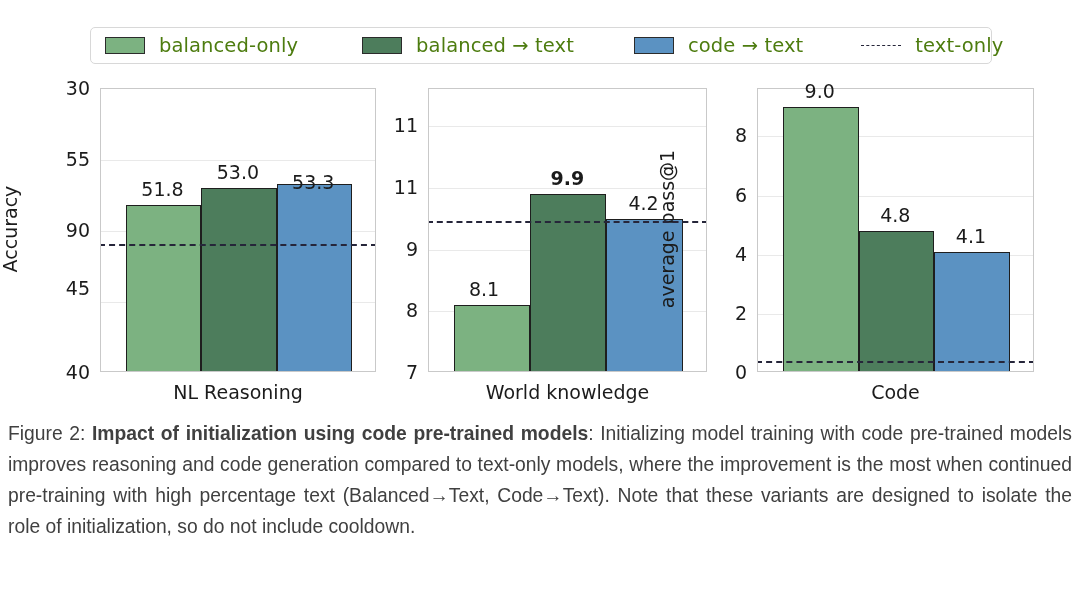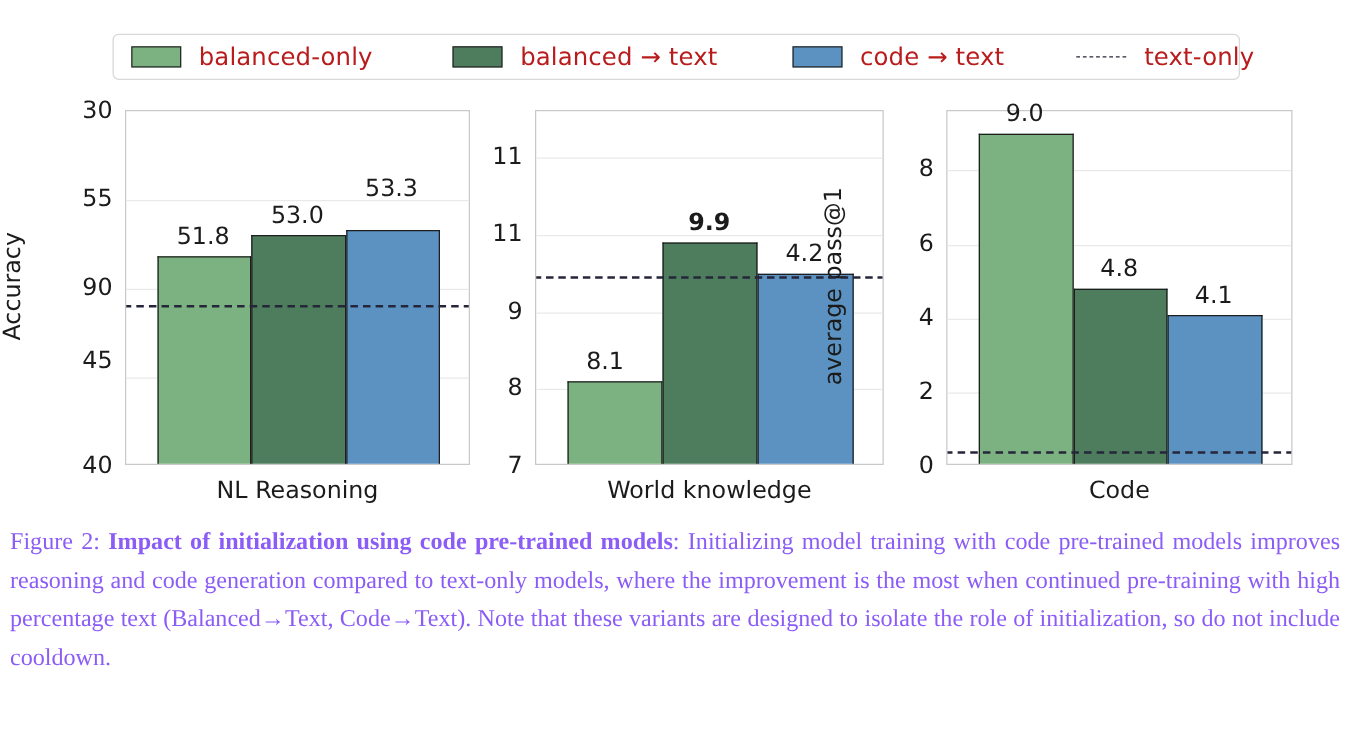--- a/index.html
+++ b/index.html
@@ -35,21 +35,21 @@
     flex: none;
   }
   .legend-dash {
     width: 40px; height: 0;
     border-top: 1.6px dashed #26263a;
     margin-right: 14px;
     flex: none;
   }
   .legend-label {
     font-size: 19.5px;
-    color: #b91c1c;
+    color: #4d7c0f;
     letter-spacing: .1px;
   }
   .lg-gap-a { width: 64px; flex: none; }
   .lg-gap-b { width: 60px; flex: none; }
   .lg-gap-c { width: 58px; flex: none; }
 
   
   .charts { position: absolute; left: 0; top: 0; width: 1080px; height: 400px; }
 
   .panel { position: absolute; top: 88px; height: 284px; }
@@ -104,24 +104,24 @@
     transform-origin: 50% 50%;
     transform: rotate(-90deg);
     text-align: center;
   }
 
   
   .caption {
     position: absolute;
     left: 8px; top: 418px;
     width: 1064px;
-    font-family: Liberation Serif, serif;
+    font-family: Liberation Sans, sans-serif;
     font-size: 19.3px;
     line-height: 31px;
-    color: #8b5cf6;
+    color: #404040;
     text-align: justify;
     text-justify: inter-word;
   }
   .caption b { font-weight: bold; }
 </style>
 </head>
 <body>
 
 <div class="legend">
   <div class="legend-item">
@@ -146,21 +146,21 @@
 </div>
 
 <div class="charts">
     <div class="ytick" style="top: 372px; left: 38px; width: 52px;">40</div>
     <div class="ytick" style="top: 288px; left: 38px; width: 52px;">45</div>
     <div class="ytick" style="top: 230px; left: 38px; width: 52px;">90</div>
     <div class="ytick" style="top: 159px; left: 38px; width: 52px;">55</div>
     <div class="ytick" style="top: 88px; left: 38px; width: 52px;">30</div>
     <div class="bar-value" style="left: 112.84px; width: 99.348px; top: 178.44px;">51.8</div>
     <div class="bar-value" style="left: 188.188px; width: 99.348px; top: 161.4px;">53.0</div>
-    <div class="bar-value" style="left: 263.536px; width: 99.348px; top: 140px; text-align: center;">53.3</div>
+    <div class="bar-value" style="left: 263.536px; width: 99.348px; top: 171px; text-align: center;">53.3</div>
     <div class="panel" style="left: 100px; width: 276px;">
       <div class="frame">
         <div class="gridline" style="top: 213px;"></div>
         <div class="gridline" style="top: 142px;"></div>
         <div class="gridline" style="top: 71px;"></div>
         <div class="bar" style="left: 24.84px; width: 75.348px; top: 116.44px; height: 167.56px; background: rgb(124, 178, 129);"></div>
         <div class="bar" style="left: 100.188px; width: 75.348px; top: 99.4px; height: 184.6px; background: rgb(77, 125, 92);"></div>
         <div class="bar" style="left: 175.536px; width: 75.348px; top: 95.14px; height: 188.86px; background: rgb(91, 146, 194);"></div>
         <div class="hline" style="top: 154.78px;"></div>
       </div>

